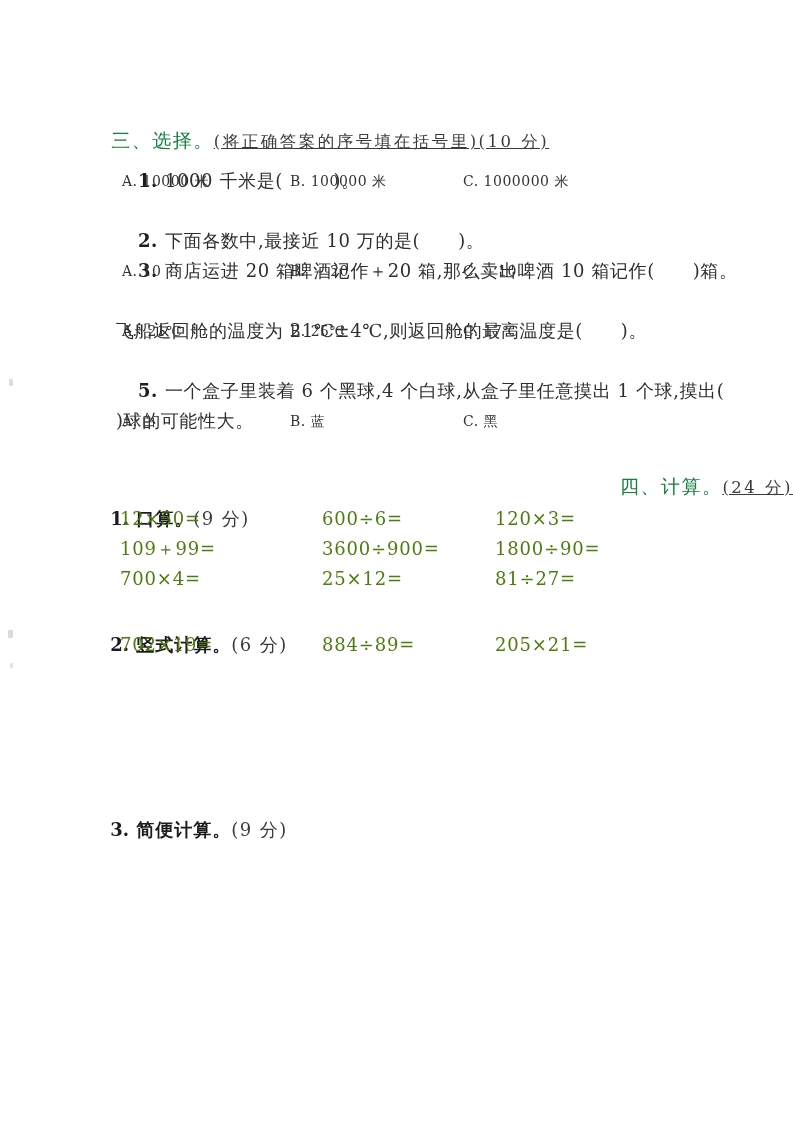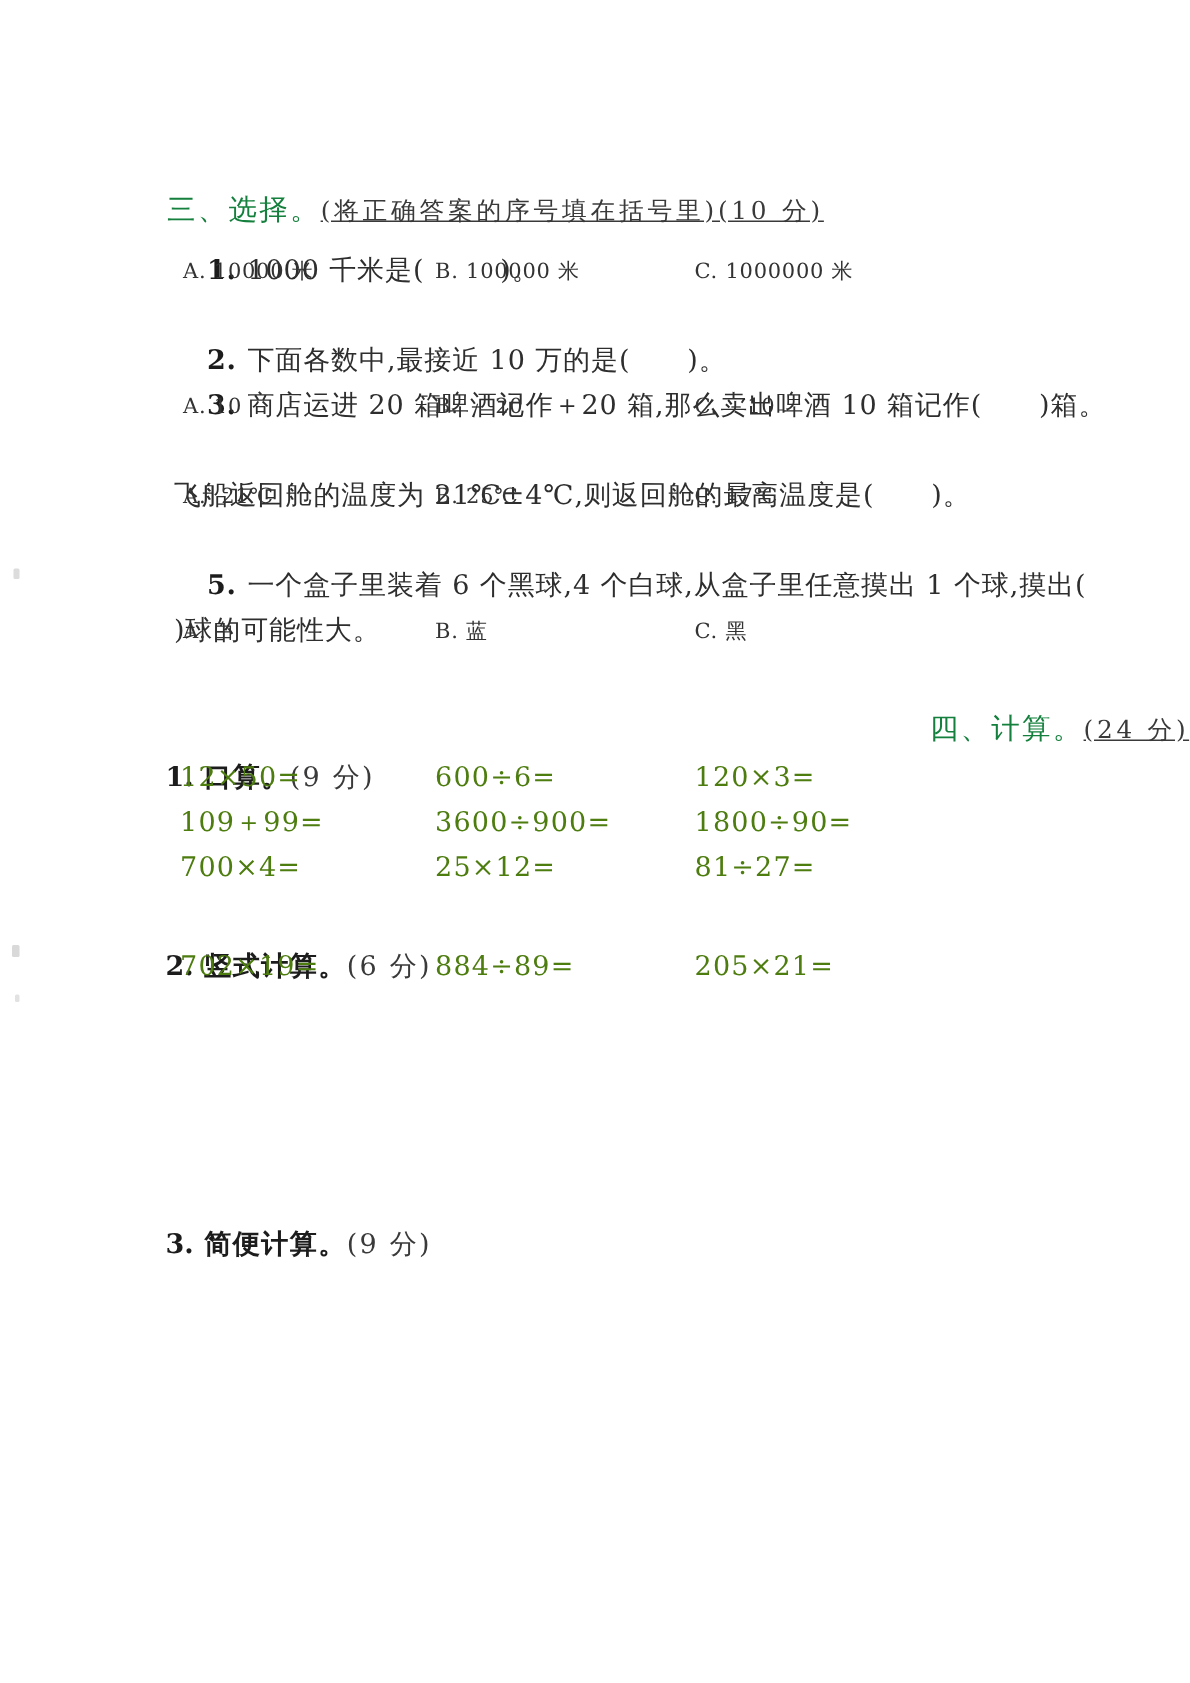--- a/index.html
+++ b/index.html
@@ -70,21 +70,21 @@
     display: flex;
     padding-left: 120px;
     height: 30px;
     line-height: 30px;
     font-size: 18px;
     letter-spacing: 0.8px;
     color: #4d7c0f;
     white-space: pre-wrap;
   }
   .crow .c1 { width: 170px; }
-  .crow .c2 { width: 173px; }
+  .crow .c2 { width: 173px; margin-left: 32px; }
   .crow.simp .c1 { width: 205px; }
   .crow.simp .c2 { width: 136px; }
 
   .head4 { margin-top: 8px; text-align: right; }
   .sub2  { margin-top: 6px; }
   .sub3  { margin-top: 125px; }
 
   
   .artifact { position: absolute; background: #bfbfbf; border-radius: 1px; }
   .a1 { left: 9px;  top: 379px; width: 4px; height: 7px; opacity: .55; }

